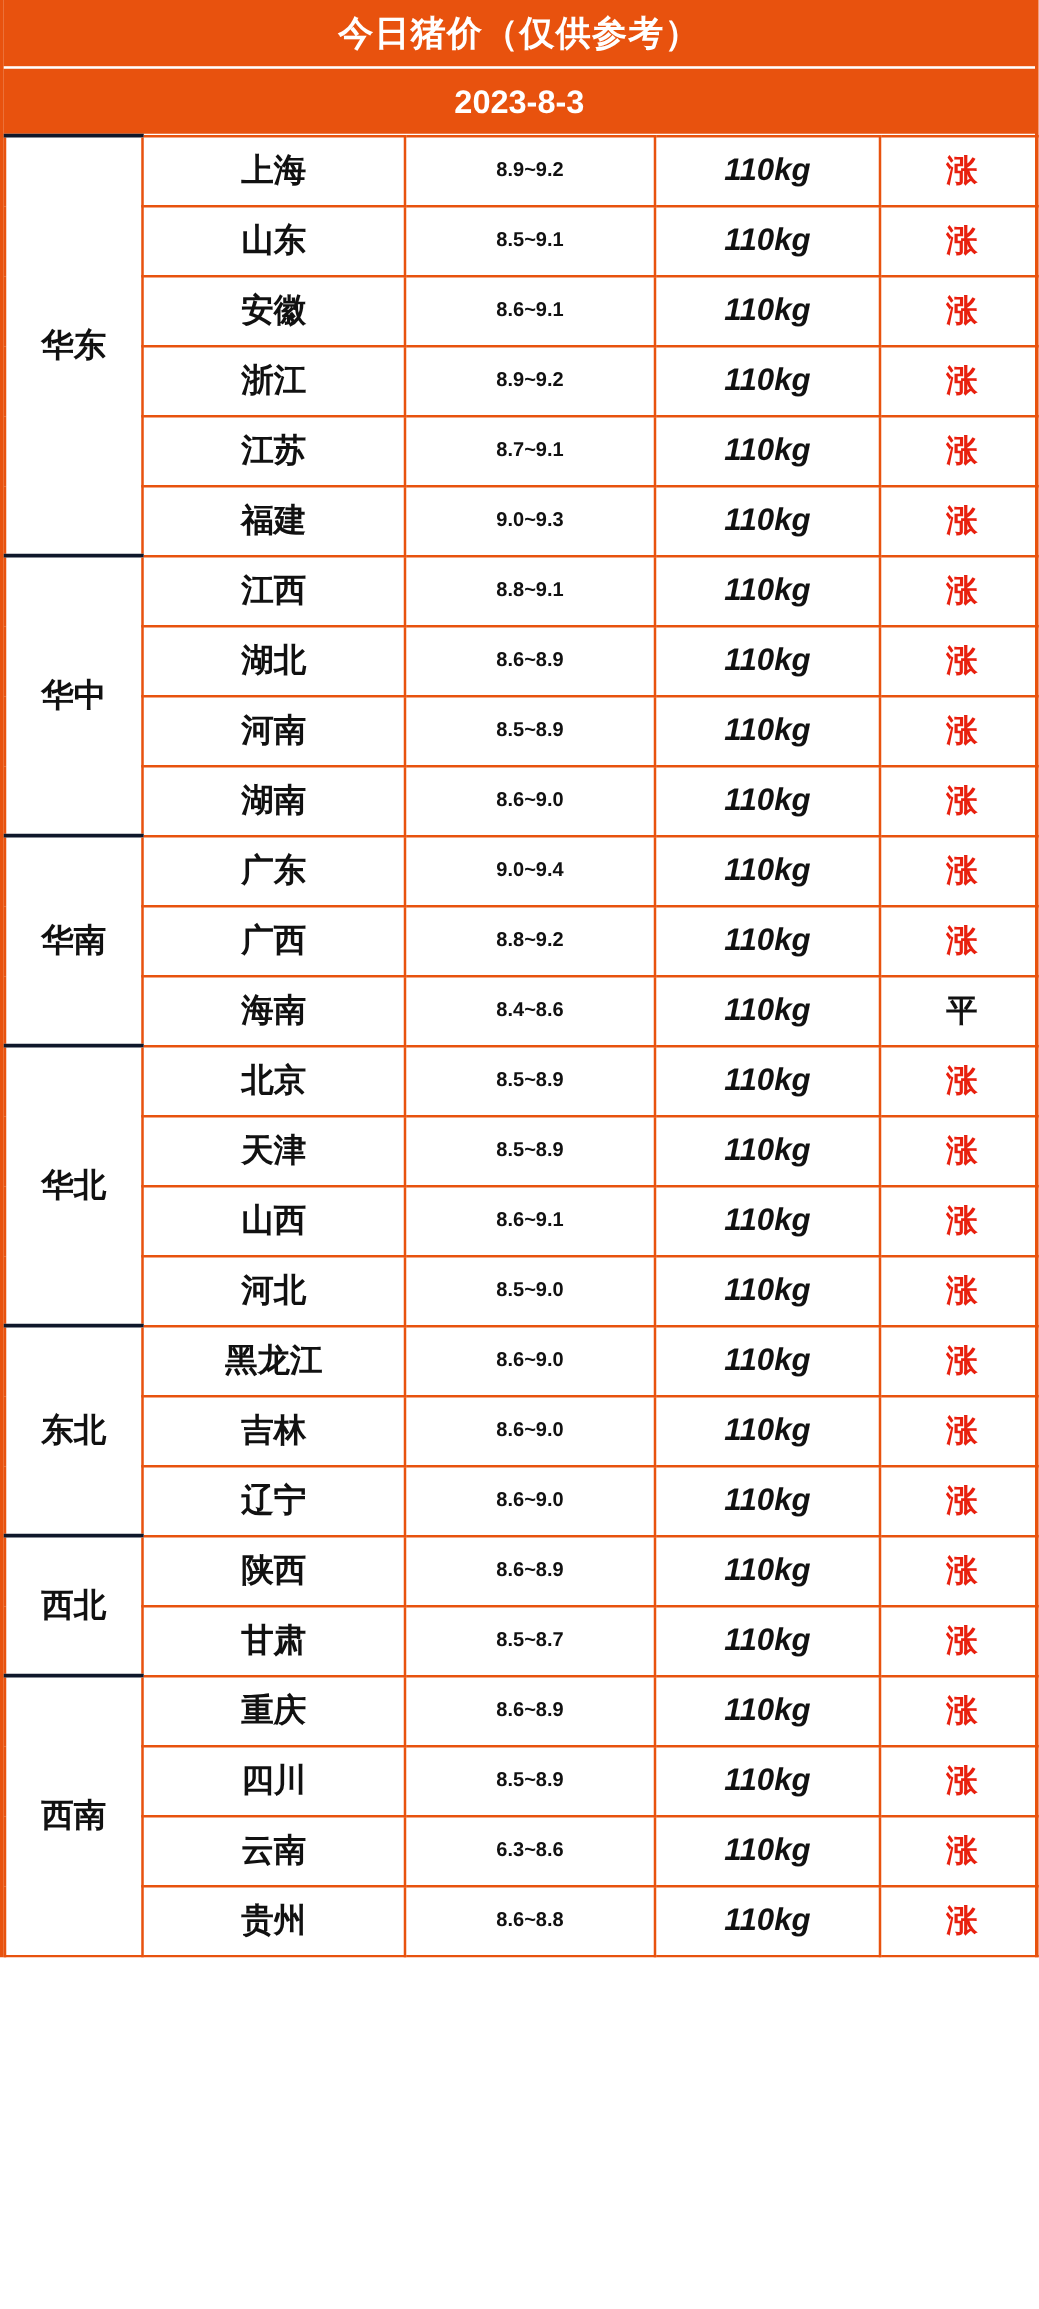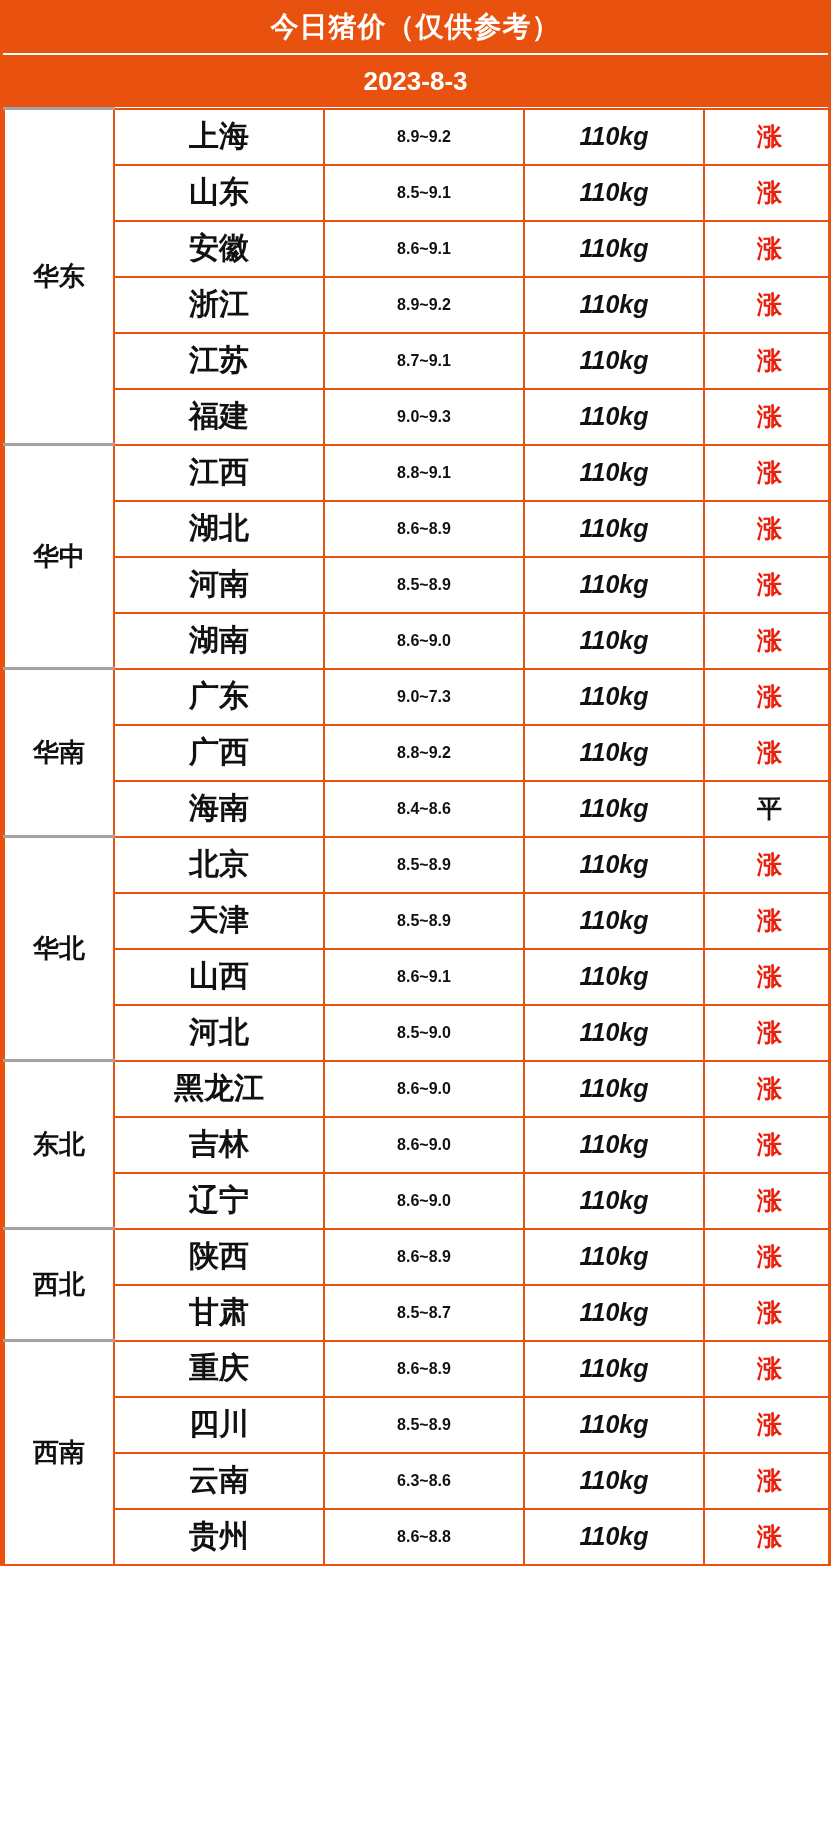--- a/index.html
+++ b/index.html
@@ -52,41 +52,41 @@
     font-weight: bold;
     color: #111111;
   }
   td.region {
     width: 110px;
     font-size: 26px;
     border-left: 3px solid #e8520e;
   }
   td.province {
     width: 210px;
-    font-size: 30px;
+    font-size: 26px;
     margin-top: 47px;
   }
   td.price {
     width: 200px;
     font-size: 16px;
   }
   td.weight {
     width: 180px;
     font-size: 25px;
     font-style: italic;
   }
   td.trend {
     width: 131px;
     font-size: 25px;
     border-right: 3px solid #e8520e;
   }
   td.trend.up { color: #e8200e; }
   td.trend.flat { color: #111111; }
   tr.row { height: 56px; }
-  tr.group-start td.region { border-top: 3px solid #a3a3a3; }
+  tr.group-start td.region { border-top: 3px solid #0f172a; }
 </style>
 </head>
 <body>
 
 <div class="sheet">
   <div class="title-bar">今日猪价（仅供参考）</div>
   <div class="date-bar">2023-8-3</div>
   <table class="price-table">
     <tbody>
         <tr class="row group-start">
@@ -147,21 +147,21 @@
         </tr>
         <tr class="row">
           <td class="province">湖南</td>
           <td class="price">8.6~9.0</td>
           <td class="weight">110kg</td>
           <td class="trend up">涨</td>
         </tr>
         <tr class="row group-start">
           <td class="region" rowspan="3">华南</td>
           <td class="province">广东</td>
-          <td class="price">9.0~7.3</td>
+          <td class="price">9.0~9.4</td>
           <td class="weight">110kg</td>
           <td class="trend up">涨</td>
         </tr>
         <tr class="row">
           <td class="province">广西</td>
           <td class="price">8.8~9.2</td>
           <td class="weight">110kg</td>
           <td class="trend up">涨</td>
         </tr>
         <tr class="row">

